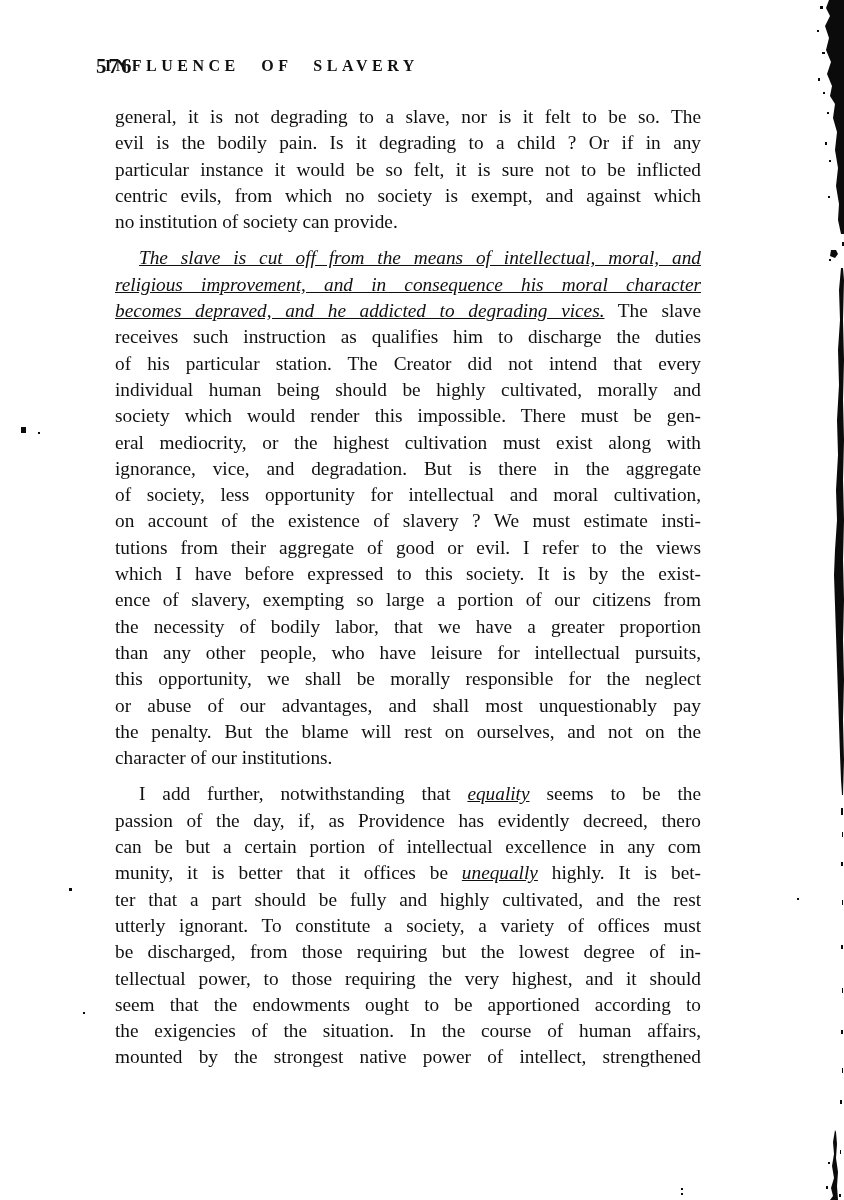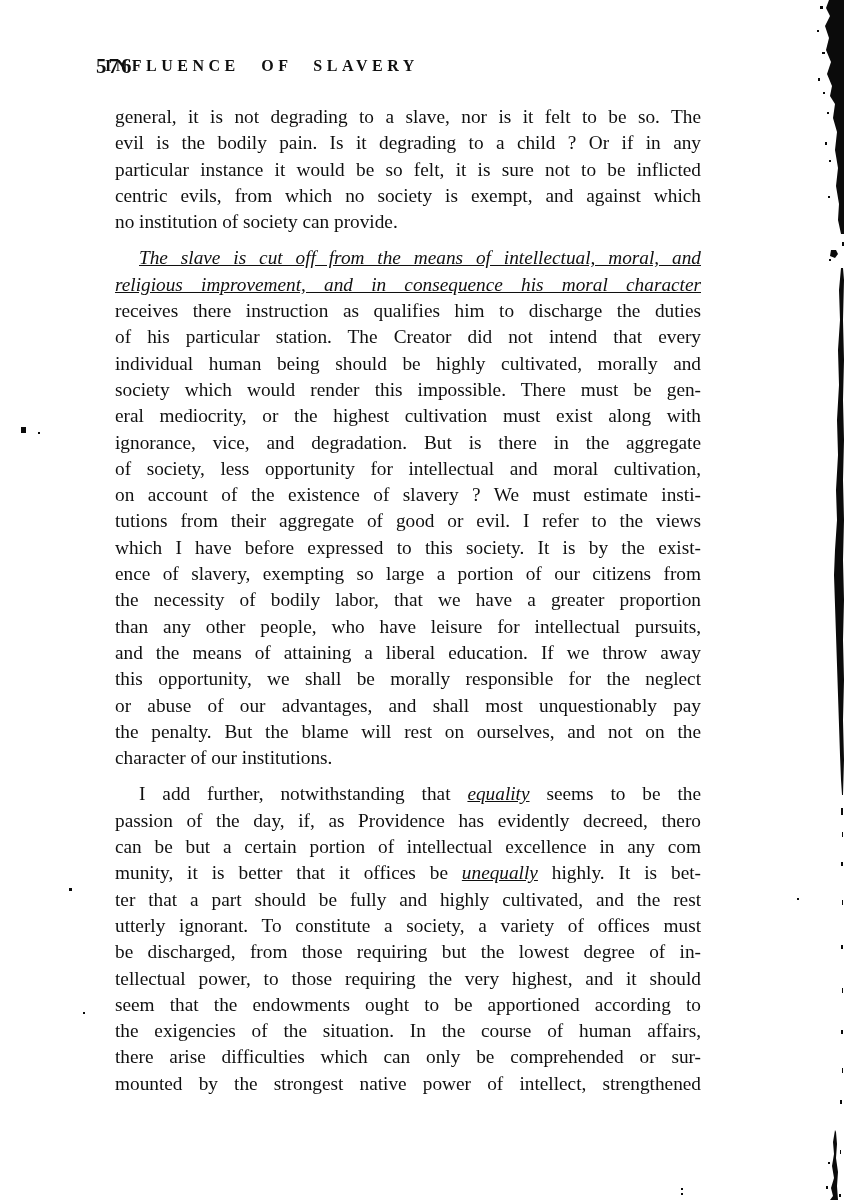--- a/index.html
+++ b/index.html
@@ -75,51 +75,50 @@
       <div class="para">
         <div class="line"><span>general, it is not degrading to a slave, nor is it felt to be so.  The</span></div>
         <div class="line"><span>evil is the bodily pain.  Is it degrading to a child ?  Or if in any</span></div>
         <div class="line"><span>particular instance it would be so felt, it is sure not to be inflicted</span></div>
         <div class="line"><span>centric evils, from which no society is exempt, and against which</span></div>
         <div class="line end"><span>no institution of society can provide.</span></div>
       </div>
       <div class="para">
         <div class="line indent"><span class="it">The slave is cut off from the means of intellectual, moral, and</span></div>
         <div class="line"><span class="it">religious improvement, and in consequence his moral character</span></div>
-        <div class="line"><span>receives there instruction as qualifies him to discharge the duties</span></div>
+        <div class="line"><span class="it">becomes depraved, and he addicted to degrading vices.</span><span>  The slave</span></div>
+        <div class="line"><span>receives such instruction as qualifies him to discharge the duties</span></div>
         <div class="line"><span>of his particular station.  The Creator did not intend that every</span></div>
         <div class="line"><span>individual human being should be highly cultivated, morally and</span></div>
         <div class="line"><span>society which would render this impossible.  There must be gen-</span></div>
         <div class="line"><span>eral mediocrity, or the highest cultivation must exist along with</span></div>
         <div class="line"><span>ignorance, vice, and degradation.  But is there in the aggregate</span></div>
         <div class="line"><span>of society, less opportunity for intellectual and moral cultivation,</span></div>
         <div class="line"><span>on account of the existence of slavery ?  We must estimate insti-</span></div>
         <div class="line"><span>tutions from their aggregate of good or evil.  I refer to the views</span></div>
         <div class="line"><span>which I have before expressed to this society.  It is by the exist-</span></div>
         <div class="line"><span>ence of slavery, exempting so large a portion of our citizens from</span></div>
         <div class="line"><span>the necessity of bodily labor, that we have a greater proportion</span></div>
         <div class="line"><span>than any other people, who have leisure for intellectual pursuits,</span></div>
-        <div class="line"><span>and the means of attaining a liberal education.  If we throw away</span></div>
         <div class="line"><span>this opportunity, we shall be morally responsible for the neglect</span></div>
         <div class="line"><span>or abuse of our advantages, and shall most unquestionably pay</span></div>
         <div class="line"><span>the penalty.  But the blame will rest on ourselves, and not on the</span></div>
         <div class="line end"><span>character of our institutions.</span></div>
       </div>
       <div class="para">
         <div class="line indent"><span>I add further, notwithstanding that </span><span class="it">equality</span><span> seems to be the</span></div>
         <div class="line"><span>passion of the day, if, as Providence has evidently decreed, thero</span></div>
         <div class="line"><span>can be but a certain portion of intellectual excellence in any com</span></div>
         <div class="line"><span>munity, it is better that it offices be </span><span class="it">unequally</span><span> highly.  It is bet-</span></div>
         <div class="line"><span>ter that a part should be fully and highly cultivated, and the rest</span></div>
         <div class="line"><span>utterly ignorant.  To constitute a society, a variety of offices must</span></div>
         <div class="line"><span>be discharged, from those requiring but the lowest degree of in-</span></div>
         <div class="line"><span>tellectual power, to those requiring the very highest, and it should</span></div>
         <div class="line"><span>seem that the endowments ought to be apportioned according to</span></div>
         <div class="line"><span>the exigencies of the situation.  In the course of human affairs,</span></div>
-        <div class="line"><span>there arise difficulties which can only be comprehended or sur-</span></div>
         <div class="line"><span>mounted by the strongest native power of intellect, strengthened</span></div>
       </div>
     </main>
 
   <svg class="artifacts" width="844" height="1200" viewBox="0 0 844 1200" aria-hidden="true">
     <g fill="#0b0b0b">
 
       <polygon points="844,0 829,0 826,8 830,16 825,26 829,38 826,50 831,62 827,74 832,86 830,96 835,104 833,118 837,132 835,150 838,168 836,186 839,204 838,220 841,234 844,234"></polygon>
 
       <rect x="820" y="6" width="3" height="3"></rect>

